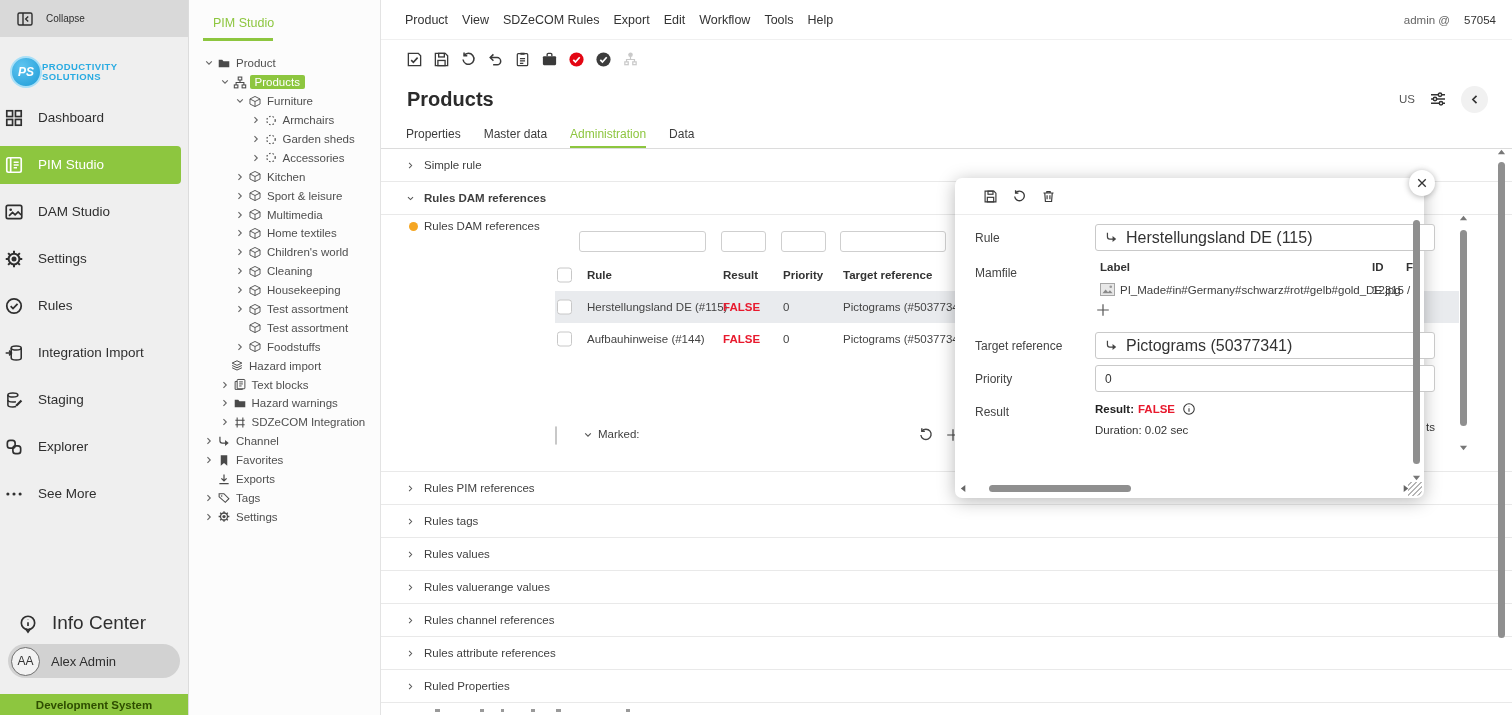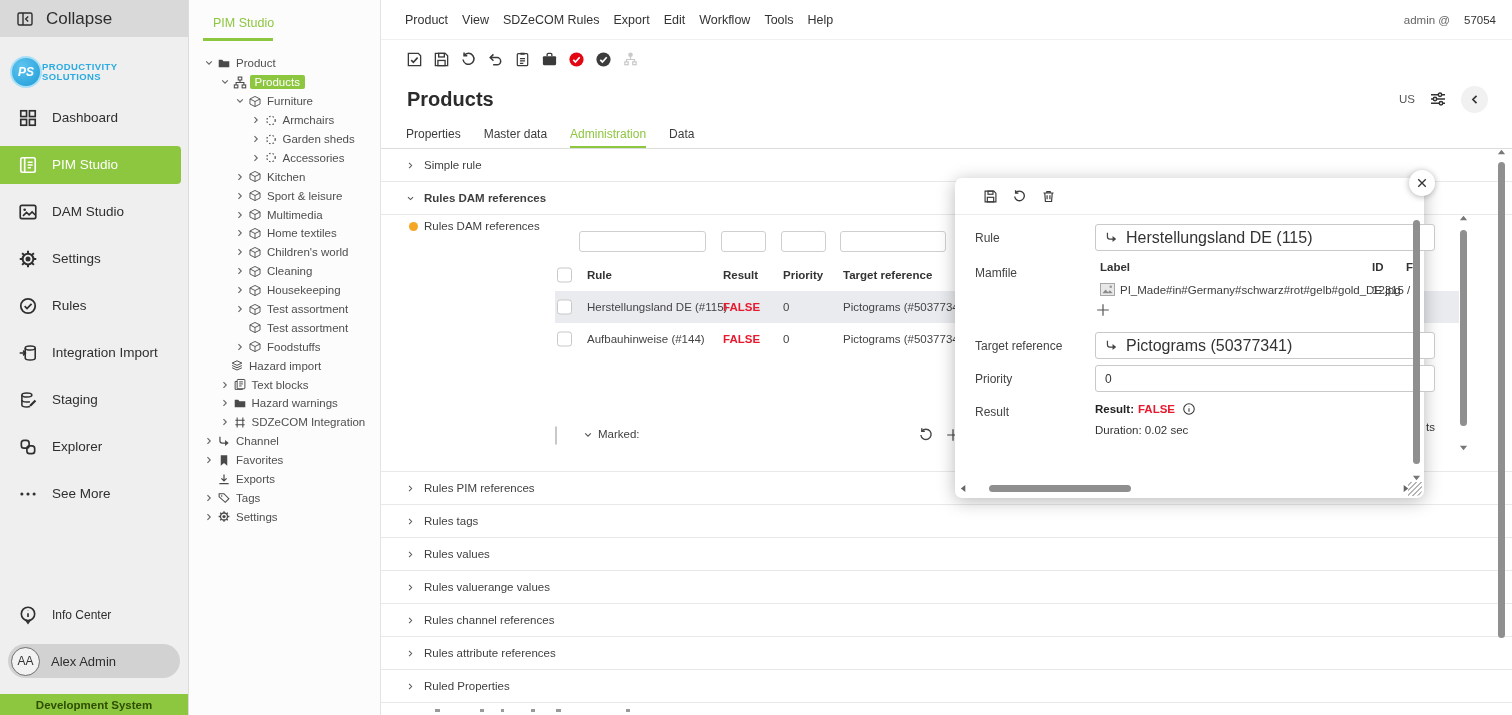--- a/index.html
+++ b/index.html
@@ -3,31 +3,31 @@
 <meta charset="utf-8">
 <style>
   * { box-sizing: border-box; margin: 0; padding: 0; }
   html,body { width:1512px; height:715px; overflow:hidden; }
   body { font-family:"Liberation Sans", sans-serif; background:#fff; position:relative; color:#3c3c3c; }
   .icn { display:inline-block; line-height:0; }
   .icn svg { width:100%; height:100%; display:block; }
 
   
   .sidebar { position:absolute; left:0; top:0; bottom:0; width:189px; background:#efefef; border-right:1px solid #dcdcdc; z-index:5; }
-  .collapse-bar { height:37px; background:#d9d9d9; display:flex; align-items:center; padding-left:16px; gap:12px; font-size:17px; color:#2e2e2e; cursor:pointer; }
+  .collapse-bar { height:37px; background:#d9d9d9; display:flex; align-items:center; padding-left:16px; gap:12px; font-size:10px; color:#2e2e2e; cursor:pointer; }
   .collapse-bar .icn { width:18px; height:18px; color:#2e2e2e; }
   .brand { position:absolute; top:56px; left:10px; display:flex; align-items:center; }
   .ps-circle { width:32px; height:32px; border-radius:50%; background:radial-gradient(circle at 35% 30%, #5ec4f0, #1e9cd7); border:2px solid #a8dff7; color:#fff; font-style:italic; font-weight:bold; font-size:12px; display:flex; align-items:center; justify-content:center; }
   .brand-text { color:#29abe2; font-weight:bold; font-size:9.5px; letter-spacing:.4px; line-height:10.5px; }
   .side-nav { position:absolute; top:94px; left:0; width:181px; }
-  .nav-item { height:47px; display:flex; align-items:center; padding-left:18px; gap:14px; font-size:13.5px; color:#2f2f2f; cursor:pointer; }
+  .nav-item { height:47px; display:flex; align-items:center; padding-left:4px; gap:14px; font-size:13.5px; color:#2f2f2f; cursor:pointer; }
   .nav-item .icn { width:20px; height:20px; color:#2f2f2f; }
   .nav-item.active { height:38px; margin:4.5px 0; background:var(--green); color:#fff; border-radius:0 4px 4px 0; }
   .nav-item.active .icn { color:#fff; }
-  .info-item { position:absolute; top:596px; left:0; width:181px; height:38px; display:flex; align-items:center; padding-left:18px; gap:14px; font-size:12px; color:#2f2f2f; cursor:pointer; }
+  .info-item { position:absolute; top:596px; left:0; width:181px; height:38px; display:flex; align-items:flex-end; padding-left:18px; gap:14px; font-size:19px; color:#2f2f2f; cursor:pointer; }
   .info-item .icn { width:20px; height:20px; }
   .user-pill { position:absolute; top:644px; left:8px; width:172px; height:34px; background:#d2d2d2; border-radius:17px; display:flex; align-items:center; gap:11px; padding-left:3px; cursor:pointer; }
   .avatar { width:29px; height:29px; border-radius:50%; border:1.5px solid #6e6e6e; background:#f2f2f2; display:flex; align-items:center; justify-content:center; font-size:12px; color:#333; }
   .user-name { font-size:13px; color:#2f2f2f; }
   .env-bar { position:absolute; bottom:0; left:0; right:0; height:21px; background:var(--green); display:flex; align-items:center; justify-content:center; font-size:11.5px; font-weight:bold; color:#2e4d00; }
 
   
   .treepanel { position:absolute; left:189px; top:0; bottom:0; width:192px; background:#fcfcfc; border-right:1px solid #e3e3e3; z-index:4; }
   .tree-tab { position:absolute; top:0; left:0; right:0; height:46px; }
   .tree-tab-label { position:absolute; left:24px; top:16px; font-size:12.5px; color:var(--green); cursor:pointer; }

